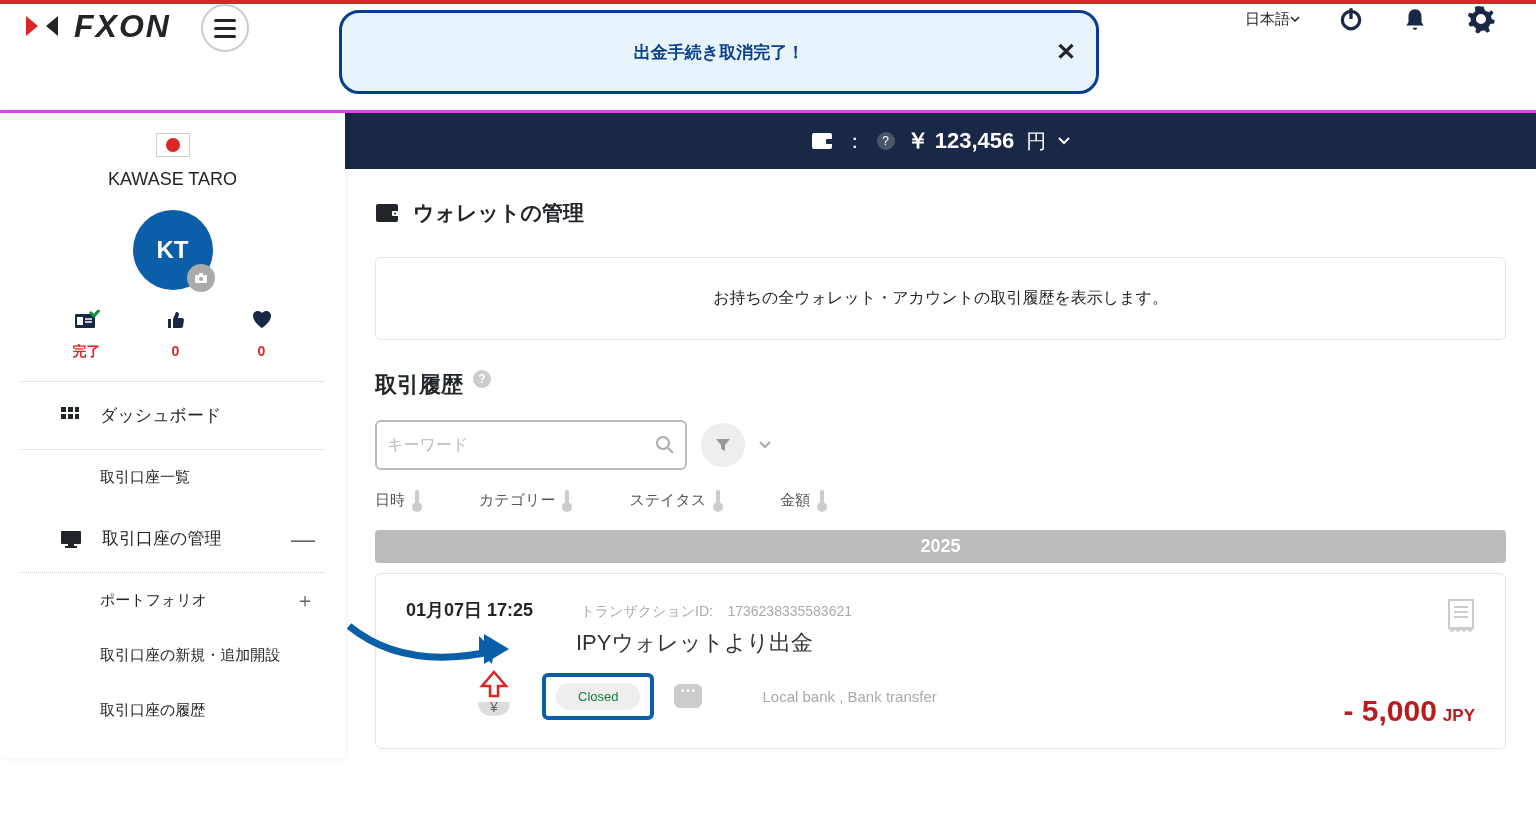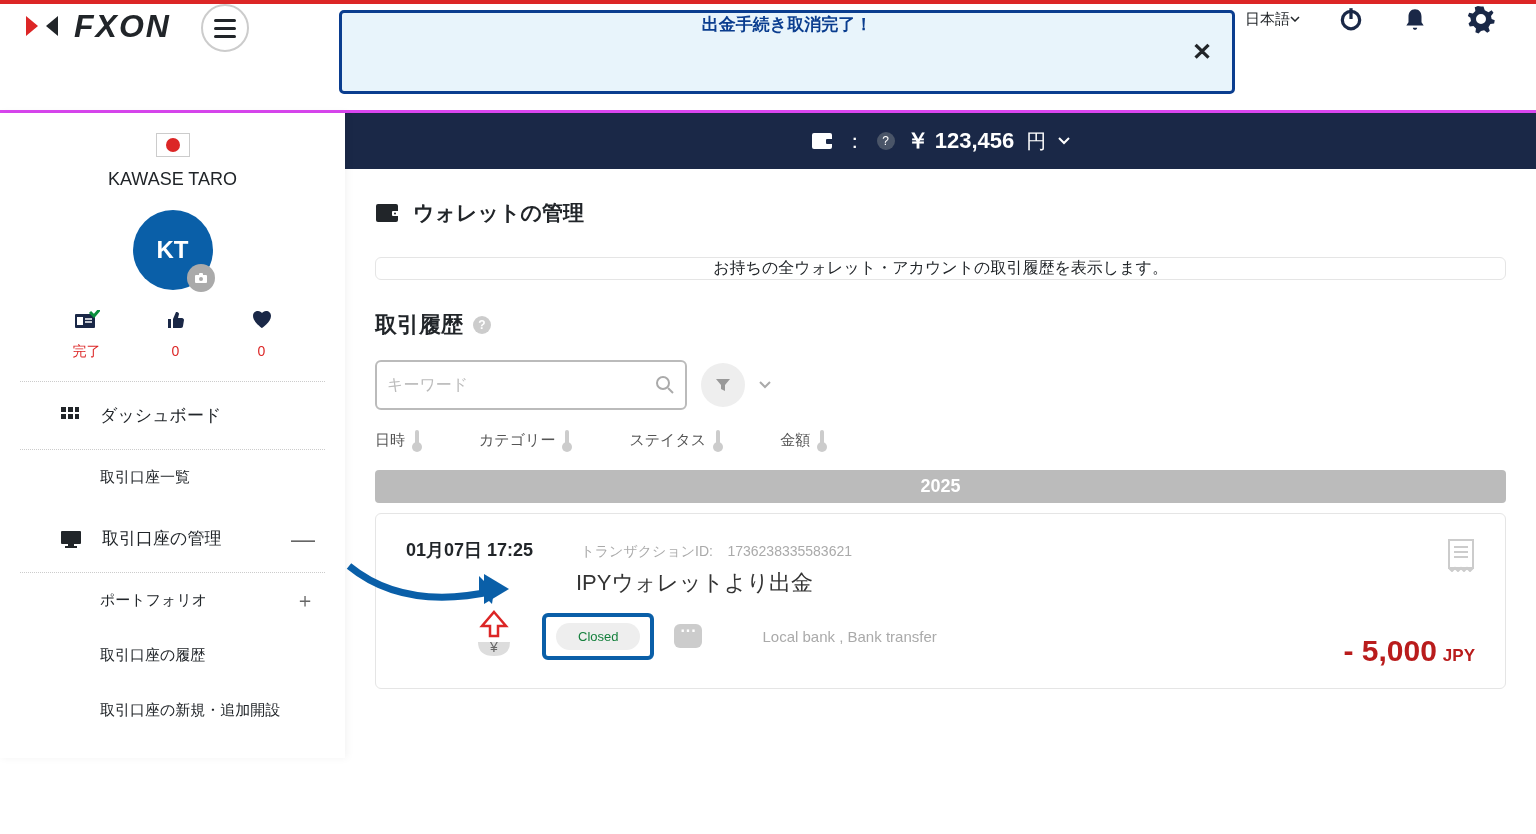--- a/index.html
+++ b/index.html
@@ -7,46 +7,46 @@
 .topstripe{height:4px;background:#dc2626}
 .header{height:109px;background:#fff;display:flex;align-items:flex-start;padding:0 20px;position:relative;border-bottom:3px solid #d946ef}
 .logo{display:flex;align-items:center;gap:10px;margin-right:30px}
 .logo-icon{width:44px;height:44px}
 .logo-text{font-size:32px;font-weight:800;letter-spacing:2px;color:#212529;font-style:italic}
 .hamburger{width:48px;height:48px;border:2px solid #ccc;border-radius:50%;display:flex;flex-direction:column;align-items:center;justify-content:center;gap:5px;cursor:pointer;margin-right:20px}
 .hamburger span{width:22px;height:3px;background:#212529;border-radius:2px}
 .header-right{margin-left:auto;display:flex;align-items:center;gap:38px;padding-right:20px}
 .lang{color:#212529;font-size:15px;display:flex;align-items:center;gap:0}
 .hicon{width:26px;height:26px;cursor:pointer;color:#1a2847}
-.toast{position:absolute;left:339px;top:10px;width:896px;height:84px;background:#e8f4fb;border:3px solid #0a3d8f;border-radius:5px;display:flex;align-items:flex-start;justify-content:center;z-index:100}
+.toast{position:absolute;left:339px;top:10px;width:760px;height:84px;background:#e8f4fb;border:3px solid #0a3d8f;border-radius:20px;display:flex;align-items:center;justify-content:center;z-index:100}
 .toast-text{color:#0a3d8f;font-weight:700;font-size:17px}
 .toast-close{position:absolute;right:20px;top:50%;transform:translateY(-50%);font-size:24px;font-weight:700;color:#212529;cursor:pointer}
 .balance-bar{height:56px;background:#1a2847;color:#fff;display:flex;align-items:center;justify-content:center;gap:12px;font-size:20px;margin-left:345px}
 .balance-bar strong{font-weight:700;font-size:22px}
 .help-circle{width:18px;height:18px;border-radius:50%;background:#4a5568;display:inline-flex;align-items:center;justify-content:center;font-size:12px}
 .sidebar{width:345px;background:#fff;padding:20px 0;position:absolute;top:113px;left:0;box-shadow:2px 0 8px rgba(0,0,0,.05)}
 .flag{width:34px;height:24px;background:#fff;border:1px solid #ccc;display:flex;align-items:center;justify-content:center;margin:0 auto 12px}
 .flag::after{content:"";width:14px;height:14px;background:#dc2626;border-radius:50%}
 .username{text-align:center;font-size:18px;color:#212529;margin-bottom:20px}
 .avatar{width:80px;height:80px;background:#0a5fa8;border-radius:50%;margin:0 auto 20px;display:flex;align-items:center;justify-content:center;color:#fff;font-size:24px;font-weight:600;position:relative}
 .avatar-cam{width:28px;height:28px;background:#aaa;border-radius:50%;position:absolute;bottom:-2px;right:-2px;display:flex;align-items:center;justify-content:center;color:#fff;font-size:14px}
 .stats{display:flex;justify-content:space-around;padding:0 20px 20px;border-bottom:1px dotted #ccc;margin:0 20px}
 .stat{text-align:center}
 .stat-icon{font-size:20px;margin-bottom:8px;color:#212529}
 .stat-icon.done{position:relative}
-.stat-val{font-size:14px;color:#dc2626;font-weight:400}
+.stat-val{font-size:14px;color:#dc2626;font-weight:700}
 .menu-item{padding:22px 40px;display:flex;align-items:center;gap:20px;font-size:17px;color:#212529;border-bottom:1px dotted #ccc;margin:0 20px;position:relative;cursor:pointer}
 .menu-item.sub{padding:18px 40px 18px 80px;font-size:15px;border:none}
 .menu-minus{position:absolute;right:10px;font-size:24px;color:#666}
 .menu-plus{position:absolute;right:10px;font-size:20px;color:#666}
 .content{margin-left:345px;padding-top:0;width:calc(1536px - 345px)}
 .page-title-row{display:flex;align-items:center;gap:14px;padding:30px 30px 20px;font-size:21px;font-weight:700;color:#212529}
-.panel{background:#fff;margin:10px 30px;border:1px solid #e5e5e5;border-radius:6px;}
+.panel{background:#fff;margin:10px 30px;border:1px solid #e5e5e5;border-radius:6px;padding:30px}
 .panel-desc{text-align:center;color:#212529;font-size:16px}
-.section-title{font-size:22px;font-weight:700;color:#212529;padding:20px 30px 10px;display:flex;align-items:center;gap:10px}
+.section-title{font-size:22px;font-weight:700;color:#212529;padding:20px 30px 10px;display:flex;align-items:flex-start;gap:10px}
 .filters{padding:10px 30px;display:flex;align-items:center;gap:14px}
 .search-box{border:2px solid #bbb;border-radius:6px;height:50px;width:312px;display:flex;align-items:center;padding:0 10px;gap:10px}
 .search-input{border:none;flex:1;font-size:16px;color:#999;outline:none}
 .search-input::placeholder{color:#bbb}
 .filter-btn{width:44px;height:44px;border-radius:50%;background:#eee;display:flex;align-items:center;justify-content:center;color:#999;font-size:16px}
 .sorters{display:flex;gap:60px;padding:10px 30px 20px;font-size:15px;color:#555}
 .sorter{display:flex;align-items:center;gap:10px}
 .sorter-knob{width:4px;height:20px;background:#ccc;border-radius:2px;position:relative}
 .sorter-knob::after{content:"";width:10px;height:10px;background:#ccc;border-radius:50%;position:absolute;left:-3px;bottom:-2px}
 .year-bar{background:#bbb;color:#fff;text-align:center;padding:6px;font-size:18px;font-weight:700;margin:0 30px;border-radius:4px}
@@ -189,24 +189,24 @@
         <rect x="5" y="16" width="12" height="2" fill="#212529"></rect>
       </svg>
     <span>取引口座の管理</span>
     <span class="menu-minus">—</span>
   </div>
   <div class="menu-item sub">
       <span>ポートフォリオ</span>
       <span class="menu-plus">＋</span>
     </div>
   <div class="menu-item sub">
+      <span>取引口座の新規・追加開設</span>
+    </div>
+  <div class="menu-item sub">
       <span>取引口座の履歴</span>
-    </div>
-  <div class="menu-item sub">
-      <span>取引口座の新規・追加開設</span>
     </div>
 </div>
 
 <div class="content">
   <div class="page-title-row">
     <svg width="24" height="20" viewBox="0 0 24 20">
         <rect x="1" y="1" width="22" height="18" rx="2" fill="#212529"></rect>
         <rect x="17" y="8" width="7" height="5" rx="1" fill="#fff"></rect>
         <circle cx="20" cy="10.5" r="1" fill="#212529"></circle>
       </svg>

